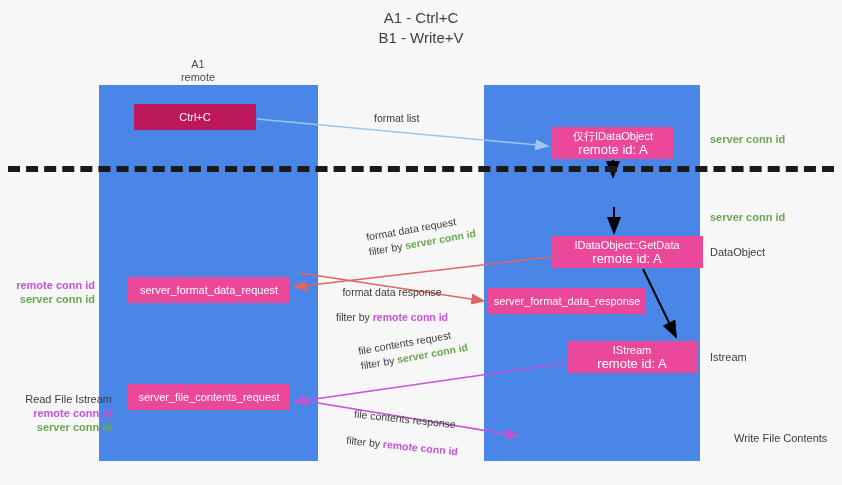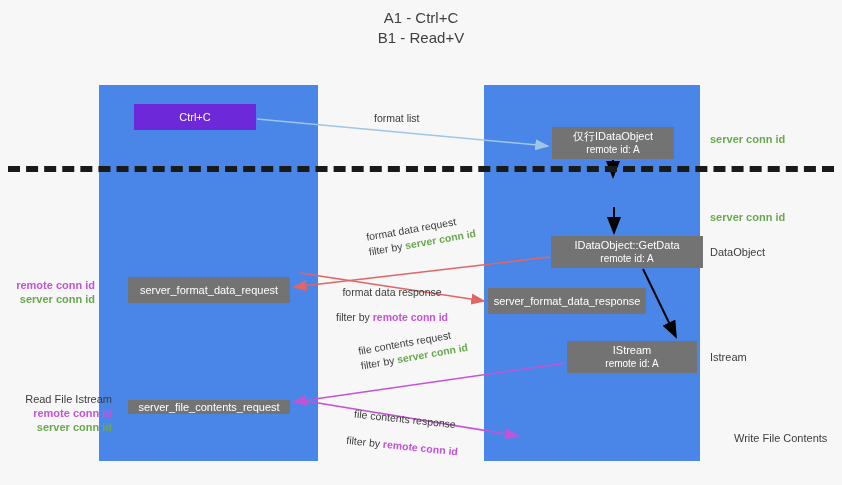--- a/index.html
+++ b/index.html
@@ -24,32 +24,32 @@
   
   .lane{position:absolute;top:85px;height:376px;background:#4a86e8;}
   #laneA{left:99px;width:219px;}
   #laneB{left:484px;width:216px;}
   
   .box{
     position:absolute;box-sizing:border-box;
     display:flex;flex-direction:column;align-items:center;justify-content:center;
     color:#ffffff;font-size:11px;line-height:13px;text-align:center;
   }
-  .box.green{background:#6d28d9;}
-  .box.orange{background:#737373;}
-  .box .l2{font-size:10px;}
+  .box.green{background:#be185d;}
+  .box.orange{background:#ec4899;}
+  .box .l2{font-size:13px;}
   
   #box-ctrlc{left:134px;top:104px;width:122px;height:26px;}
   #box-idataobject{left:552px;top:127px;width:122px;height:32px;}
   #box-ctrlv{left:554px;top:180px;width:118px;height:26px;}
   #box-getdata{left:551px;top:236px;width:152px;height:32px;}
   #box-fmt-req{left:128px;top:277px;width:162px;height:26px;}
   #box-fmt-resp{left:488px;top:288px;width:158px;height:26px;}
   #box-istream{left:567px;top:341px;width:130px;height:32px;}
-  #box-file-req{left:128px;top:400px;width:162px;height:14px;justify-content:center;}
+  #box-file-req{left:128px;top:384px;width:162px;height:26px;justify-content:center;}
   #box-file-resp{left:522px;top:423px;width:164px;height:26px;}
   
   #divider{
     position:absolute;left:8px;top:166px;width:826px;height:0;
     border-top:6px dashed #1a1a1a;
   }
   
   .side-label{position:absolute;font-size:11px;line-height:14px;}
   .green-t{color:#6aa84f;font-weight:bold;}
   .magenta-t{color:#c454d6;font-weight:bold;}
@@ -71,23 +71,27 @@
   #el-file-resp{left:350px;top:406px;transform:rotate(6deg);transform-origin:left top;}
   svg#wires{position:absolute;left:0;top:0;width:842px;height:485px;pointer-events:none;}
 </style>
 </head>
 <body>
 
 <div class="canvas">
 
   <div class="title">
     <div>A1 - Ctrl+C</div>
-    <div>B1 - Read+V</div>
-  </div>
-
+    <div>B1 - Write+V</div>
+  </div>
+
+  <div class="lane-head" id="laneA-head">
+    <div>A1</div>
+    <div>remote</div>
+  </div>
 
   <div class="lane" id="laneA"></div>
   <div class="lane" id="laneB"></div>
 
   <svg id="wires" viewBox="0 0 842 485">
     <defs>
       <marker id="ar-blue" markerWidth="9" markerHeight="7" refX="8" refY="3.5" orient="auto">
         <path d="M0,0 L9,3.5 L0,7 z" fill="#9fc5e8"></path>
       </marker>
       <marker id="ar-red" markerWidth="9" markerHeight="7" refX="8" refY="3.5" orient="auto">

